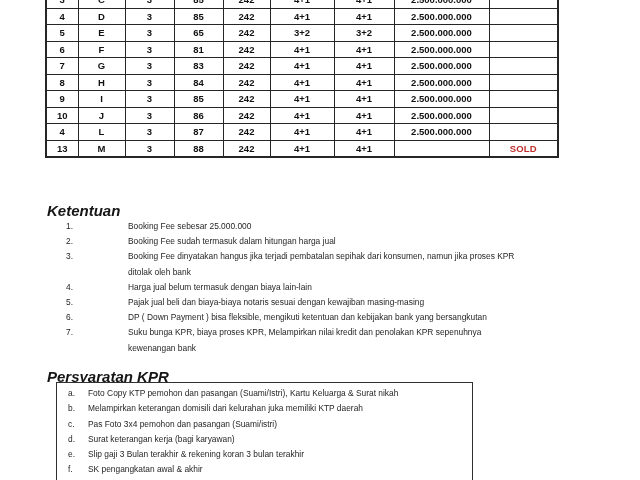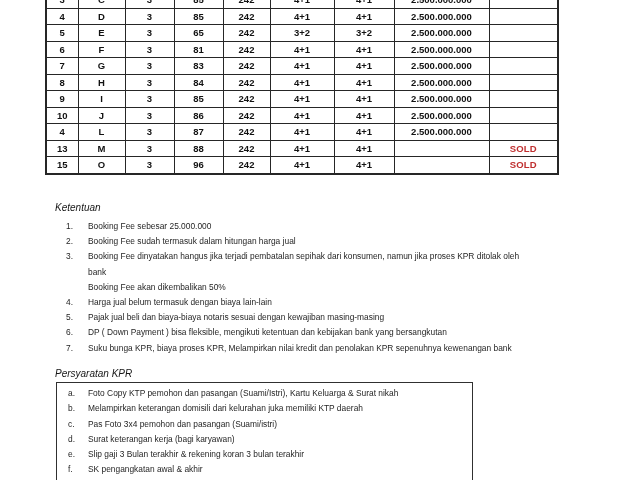--- a/index.html
+++ b/index.html
@@ -18,30 +18,30 @@
   table.price td{
     border:1px solid #262626;
     height:15.5px;padding:0;
     text-align:center;vertical-align:middle;
     font-size:9.5px;font-weight:bold;line-height:1;color:#121212;
     overflow:hidden;white-space:nowrap;
   }
   table.price td.sold{letter-spacing:.2px;}
   
   .sec-heading{
-    position:absolute;left:55px;
-    font-size:10px;font-weight:normal;font-style:italic;color:#161616;
+    position:absolute;left:47px;
+    font-size:15px;font-weight:bold;font-style:italic;color:#161616;
   }
   #ketentuan-heading{top:202px;}
   #persyaratan-heading{top:368px;}
   
   .klist{position:absolute;left:66px;top:219px;width:464px;}
   .kitem{display:flex;}
   .kmark{flex:none;width:22px;font-size:8.4px;line-height:15.2px;color:#1f1f1f;}
-  .ktext{flex:1;font-size:8.4px;line-height:15.2px;color:#1f1f1f;}
+  .ktext{flex:1;font-size:8.4px;line-height:15.2px;color:#1f1f1f;margin-left:40px;}
   
   .kpr-box{
     position:absolute;left:56px;top:382px;width:417px;height:112px;
     border:1.5px solid #303030;box-sizing:border-box;
     padding:3px 6px 0 11px;background:#fff;
   }
   .pitem{display:flex;}
   .pmark{flex:none;width:20px;font-size:8.4px;line-height:15.3px;color:#1f1f1f;}
   .ptext{flex:1;font-size:8.4px;line-height:15.3px;color:#1f1f1f;}
 </style>
@@ -165,31 +165,20 @@
           <td>13</td>
           <td>M</td>
           <td>3</td>
           <td>88</td>
           <td>242</td>
           <td>4+1</td>
           <td>4+1</td>
           <td></td>
           <td class="sold" style="color: rgb(191, 46, 46);">SOLD</td>
         </tr>
-        <tr>
-          <td>15</td>
-          <td>O</td>
-          <td>3</td>
-          <td>96</td>
-          <td>242</td>
-          <td>4+1</td>
-          <td>4+1</td>
-          <td></td>
-          <td class="sold" style="color: rgb(191, 46, 46);">SOLD</td>
-        </tr>
       </tbody>
   </table>
 </div>
 
 <div class="sec-heading" id="ketentuan-heading">Ketentuan</div>
 
 <div class="klist" id="ketentuan-list">
     <div class="kitem">
       <div class="kmark">1.</div>
       <div class="ktext">
@@ -199,21 +188,20 @@
     <div class="kitem">
       <div class="kmark">2.</div>
       <div class="ktext">
         <div>Booking Fee sudah termasuk dalam hitungan harga jual</div>
       </div>
     </div>
     <div class="kitem">
       <div class="kmark">3.</div>
       <div class="ktext">
         <div>Booking Fee dinyatakan hangus jika terjadi pembatalan sepihak dari konsumen, namun jika proses KPR ditolak oleh bank</div>
-        <div>Booking Fee akan dikembalikan 50%</div>
       </div>
     </div>
     <div class="kitem">
       <div class="kmark">4.</div>
       <div class="ktext">
         <div>Harga jual belum termasuk dengan biaya lain-lain</div>
       </div>
     </div>
     <div class="kitem">
       <div class="kmark">5.</div>

